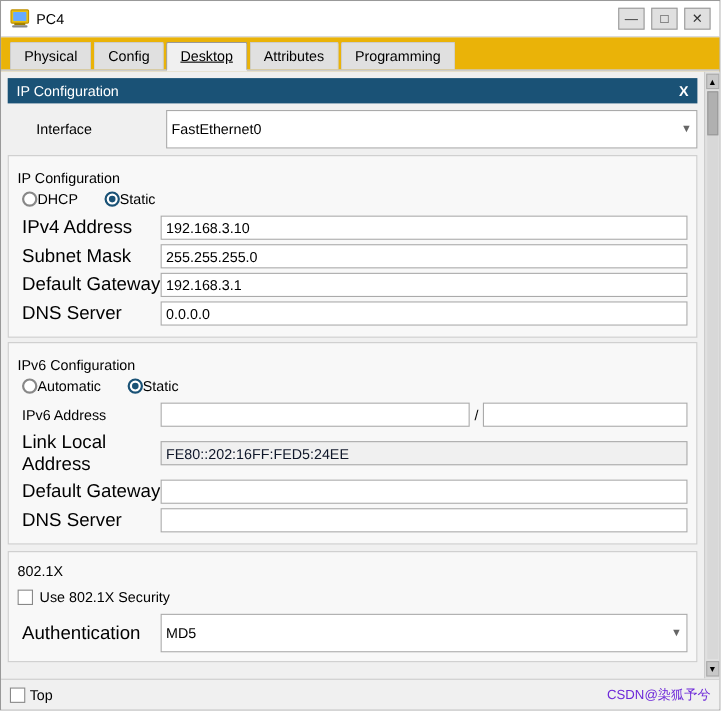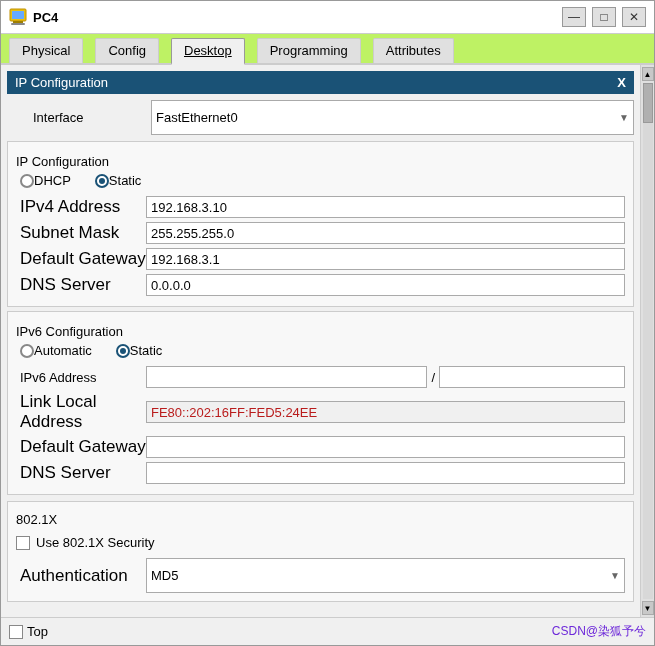--- a/index.html
+++ b/index.html
@@ -31,21 +31,21 @@
       border-bottom: 1px solid #ccc;
       min-height: 32px;
     }
     .title-bar-left {
       display: flex;
       align-items: center;
       gap: 6px;
     }
     .title-text {
       font-size: 13px;
-      font-weight: bold;
+      font-weight: normal;
       color: #000;
     }
     .title-controls {
       display: flex;
       align-items: center;
       gap: 6px;
     }
     .title-btn {
       width: 24px;
       height: 20px;
@@ -56,24 +56,24 @@
       align-items: center;
       justify-content: center;
       font-size: 12px;
       color: #333;
     }
 
     
     .tabs {
       display: flex;
       align-items: flex-end;
-      background: #bef264;
+      background: #eab308;
       padding: 4px 8px 0;
       border-bottom: 2px solid #ccc;
-      gap: 12px;
+      gap: 2px;
     }
     .tab {
       padding: 4px 12px 5px;
       cursor: pointer;
       font-size: 13px;
       color: #000;
       background: #e0e0e0;
       border: 1px solid #ccc;
       border-bottom: none;
       border-radius: 2px 2px 0 0;
@@ -214,21 +214,21 @@
       flex: 1;
       height: 22px;
       border: 1px solid #aaa;
       background: #fff;
       font-size: 13px;
       padding: 1px 4px;
       outline: none;
     }
     .field-input.readonly {
       background: #f0f0f0;
-      color: #b91c1c;
+      color: #0f172a;
     }
 
     .ipv6-address-row {
       display: flex;
       align-items: center;
       margin-bottom: 4px;
     }
     .ipv6-label {
       width: 130px;
       font-size: 13px;
@@ -378,24 +378,24 @@
     <div class="tab">
       <span>Physical</span>
     </div>
     <div class="tab">
       <span>Config</span>
     </div>
     <div class="tab active">
       <span>Desktop</span>
     </div>
     <div class="tab">
+      <span>Attributes</span>
+    </div>
+    <div class="tab">
       <span>Programming</span>
-    </div>
-    <div class="tab">
-      <span>Attributes</span>
     </div>
   </div>
 
   <div class="content">
 
     <div class="main-panel">
 
       <div class="ip-config-header">
         <span>IP Configuration</span>
         <span class="ip-config-close">X</span>

